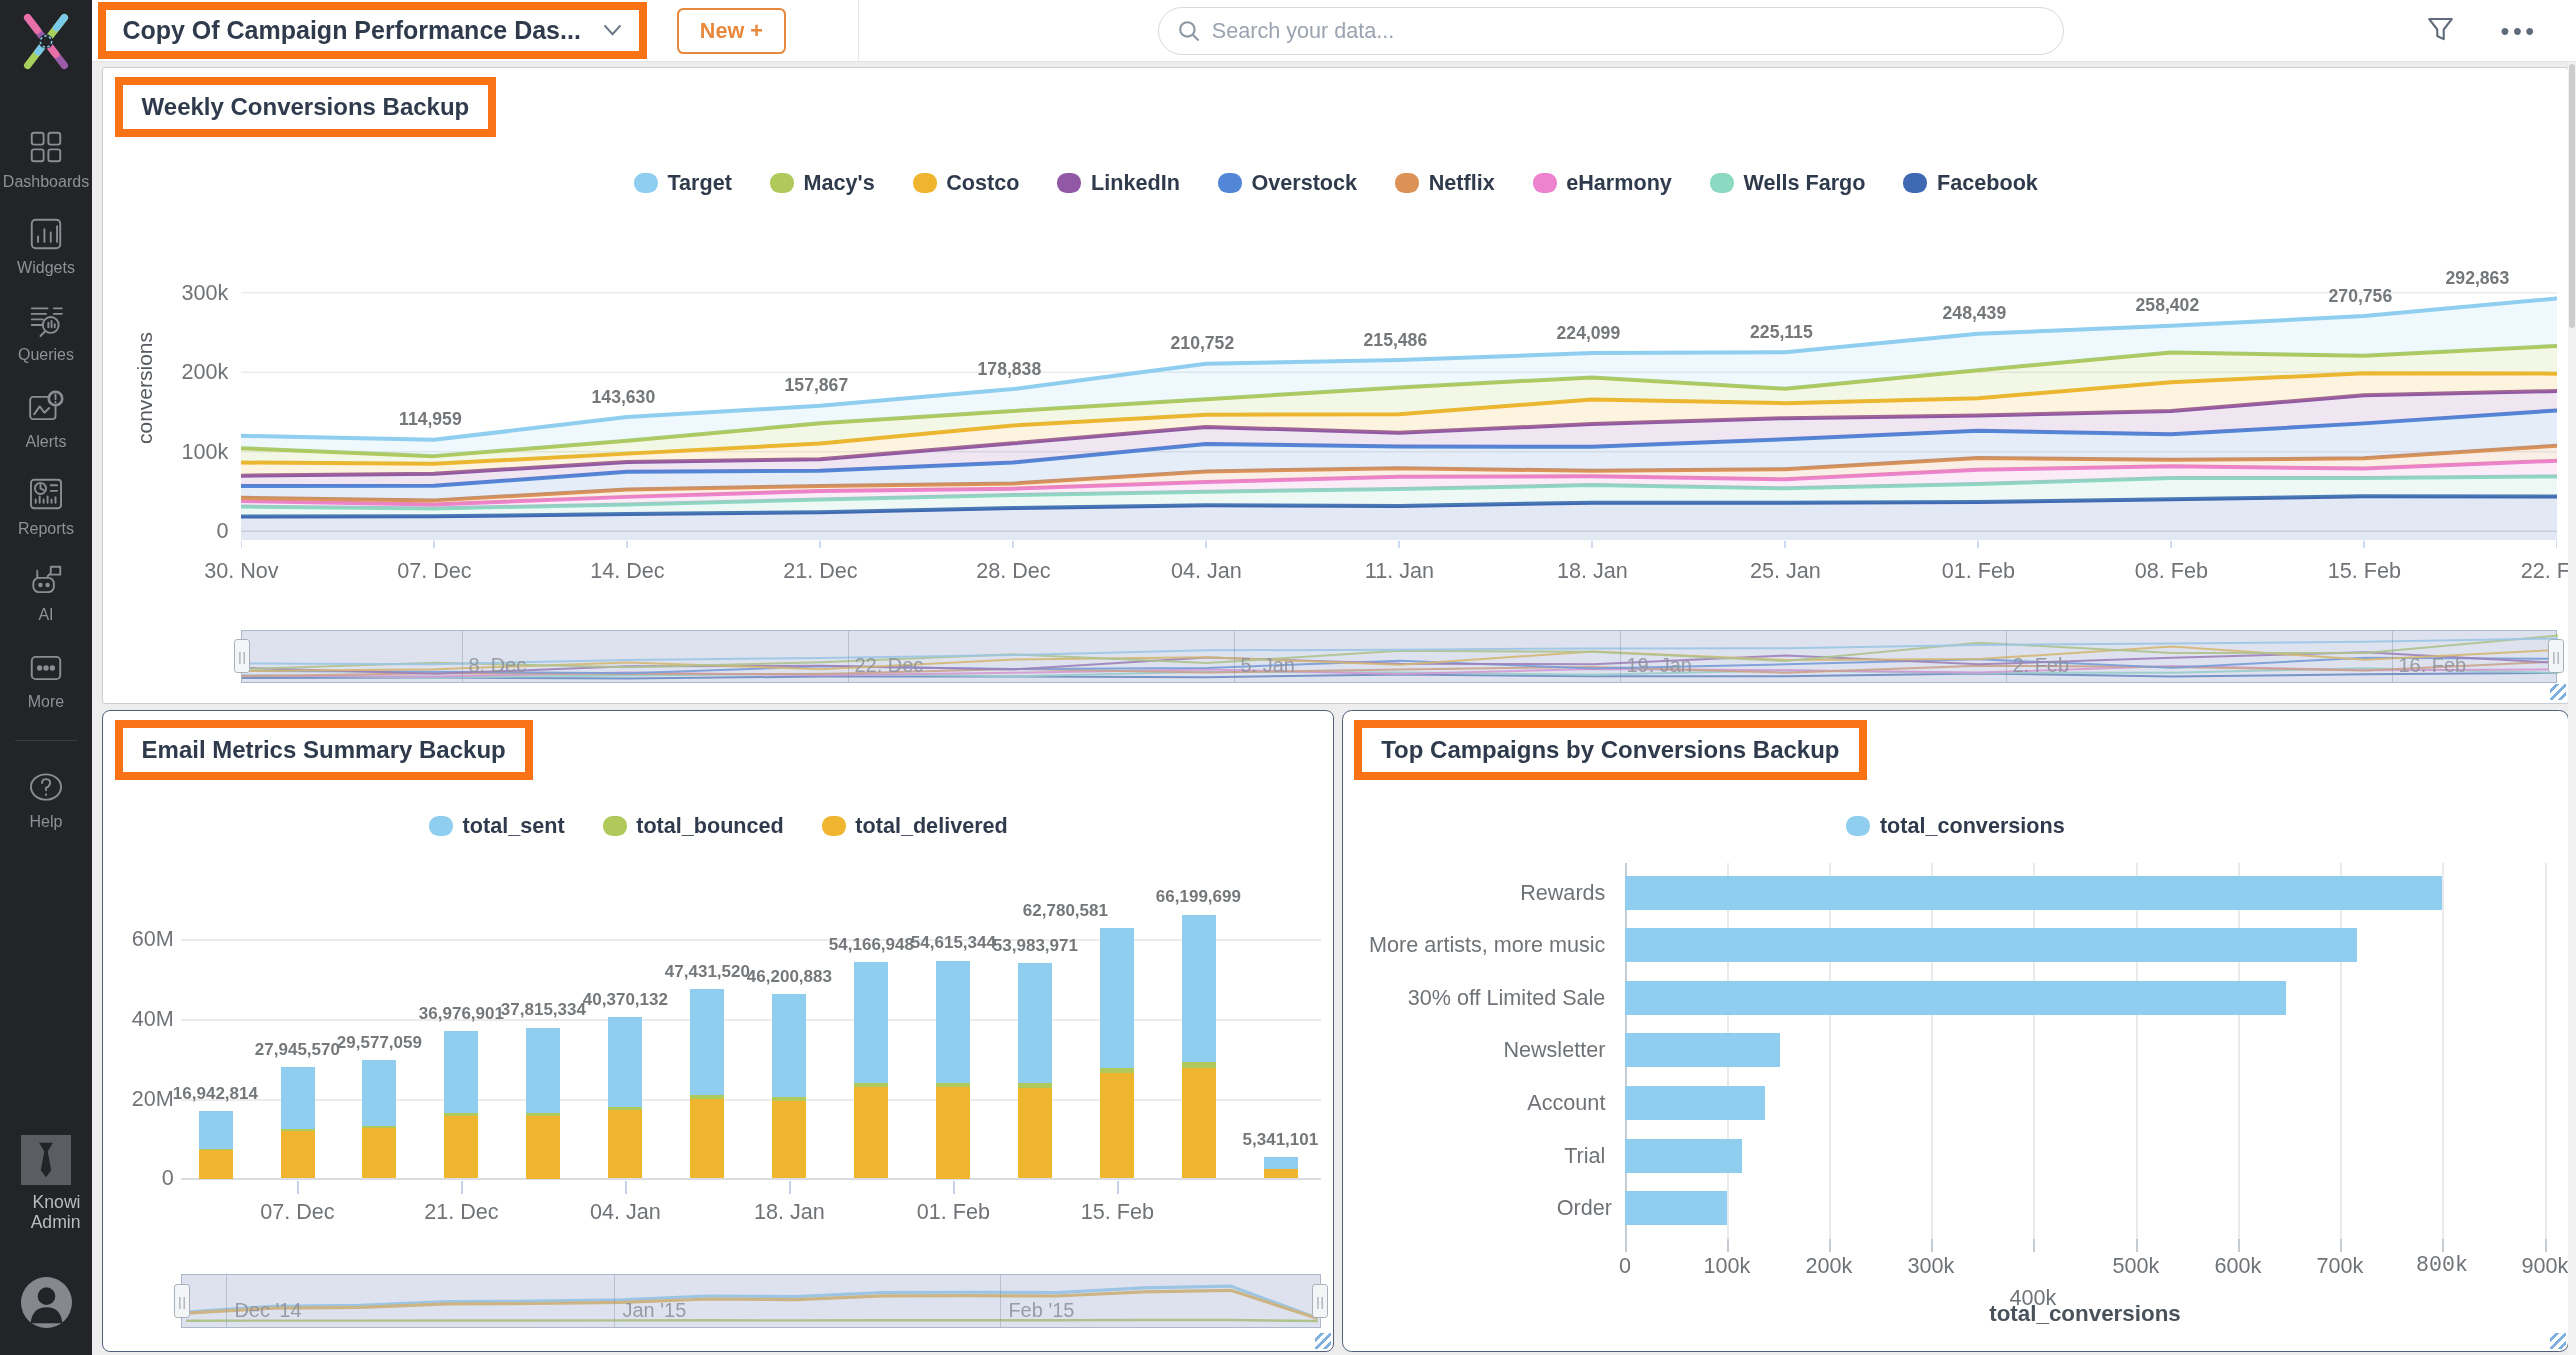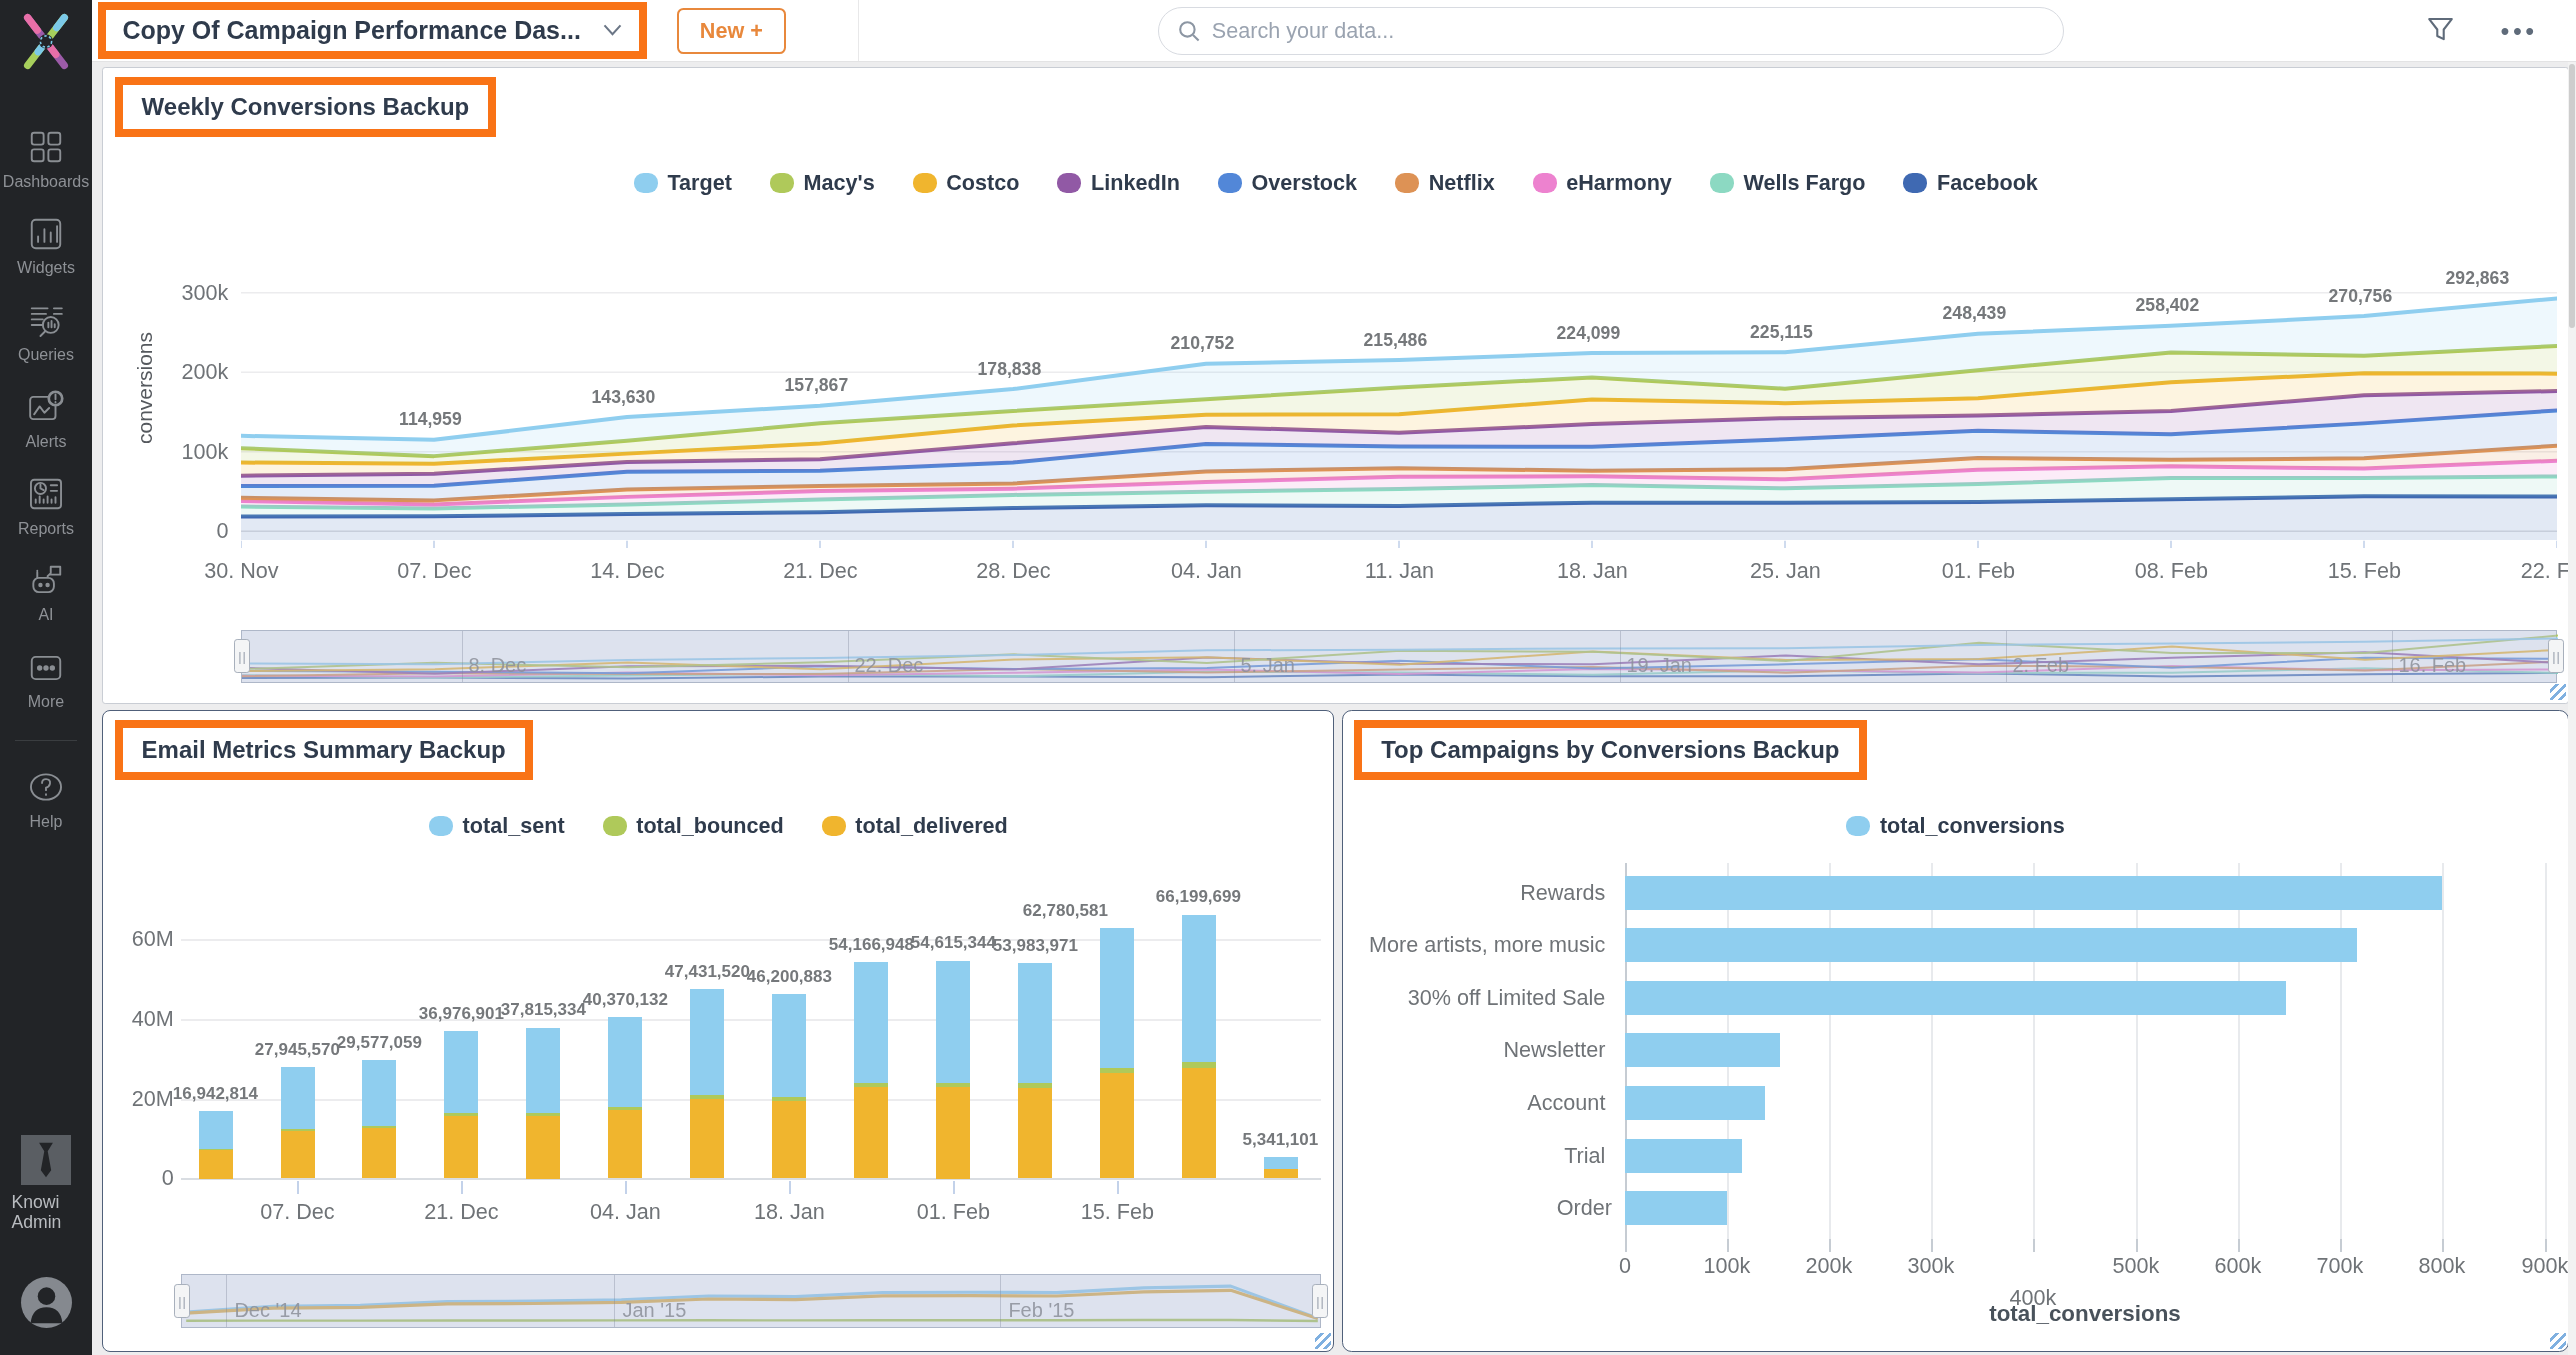--- a/index.html
+++ b/index.html
@@ -4,21 +4,21 @@
 <style>
   * { margin:0; padding:0; box-sizing:border-box; }
   html,body { width:2576px; height:1355px; overflow:hidden; font-family:"Liberation Sans",sans-serif; background:#EDEDEE; }
   .app { display:flex; width:100%; height:100%; }
 
   
   .sidebar { width:92px; background:#222427; display:flex; flex-direction:column; align-items:center; flex-shrink:0; padding-top:11.2px; }
   .logo { width:56px; height:61px; margin-bottom:56px; }
   .nav-item { display:flex; flex-direction:column; align-items:center; margin-bottom:24px; cursor:pointer; }
   .nav-item svg { width:38px; height:38px; stroke:#8A8E93; fill:none; stroke-width:2.4; stroke-linecap:round; stroke-linejoin:round; }
-  .nav-label { color:#8E9196; font-size:16px; margin-top:6.4px; text-align:left; line-height:1.15; }
+  .nav-label { color:#8E9196; font-size:16px; margin-top:6.4px; text-align:right; line-height:1.15; }
   .side-divider { width:62px; border-top:1.6px solid #3A3D40; margin:4.8px 0 27px 0; }
   .side-spacer { flex:1; }
   .admin-icon { width:50px; height:50px; background:#5A5E63; display:flex; align-items:center; justify-content:center; }
   .avatar { width:51px; height:51px; border-radius:50%; background:#85898F; margin:21px 0 27px 0; display:flex; align-items:center; justify-content:center; overflow:hidden; }
 
   
   .main { flex:1; display:flex; flex-direction:column; position:relative; }
   .topbar { height:62px; background:#fff; border-bottom:1.6px solid #E3E3E4; display:flex; align-items:center; position:relative; flex-shrink:0; }
   .hl { background:#f97316; padding:8px; display:inline-block; }
   .hl-inner { background:#fff; display:flex; align-items:center; gap:21px; padding:6.4px 16px; }
@@ -492,21 +492,21 @@
           <div class="tick-v" style="left: 793px; top: 528px; background: rgb(198, 204, 211);"></div>
           <div class="axis-x" style="left: 737px; top: 542px;">500k</div>
           <div class="grid-v" style="left: 895px; top: 152px; height: 376px; background: rgb(232, 234, 237);"></div>
           <div class="tick-v" style="left: 895px; top: 528px; background: rgb(198, 204, 211);"></div>
           <div class="axis-x" style="left: 839px; top: 542px;">600k</div>
           <div class="grid-v" style="left: 997px; top: 152px; height: 376px; background: rgb(232, 234, 237);"></div>
           <div class="tick-v" style="left: 997px; top: 528px; background: rgb(198, 204, 211);"></div>
           <div class="axis-x" style="left: 941px; top: 542px;">700k</div>
           <div class="grid-v" style="left: 1099px; top: 152px; height: 376px; background: rgb(232, 234, 237);"></div>
           <div class="tick-v" style="left: 1099px; top: 528px; background: rgb(198, 204, 211);"></div>
-          <div class="axis-x" style="left: 1043px; top: 542px;">800k</div>
+          <div class="axis-x" style="left: 1043px; top: 542px; font-family: Liberation Mono, monospace;">800k</div>
           <div class="grid-v" style="left: 1202px; top: 152px; height: 376px; background: rgb(232, 234, 237);"></div>
           <div class="tick-v" style="left: 1202px; top: 528px; background: rgb(198, 204, 211);"></div>
           <div class="axis-x" style="left: 1146px; top: 542px;">900k</div>
           <div class="cat-label" style="left: 6.4px; top: 169px;">Rewards</div>
           <div class="hbar" style="left: 282px; top: 165px; width: 817px; height: 34px; background: rgb(143, 206, 239);"></div>
           <div class="cat-label" style="left: 6.4px; top: 221px;">More artists, more music</div>
           <div class="hbar" style="left: 282px; top: 217px; width: 732px; height: 34px; background: rgb(143, 206, 239);"></div>
           <div class="cat-label" style="left: 6.4px; top: 274px;">30% off Limited Sale</div>
           <div class="hbar" style="left: 282px; top: 270px; width: 661px; height: 34px; background: rgb(143, 206, 239);"></div>
           <div class="cat-label" style="left: 6.4px; top: 326px;">Newsletter</div>

